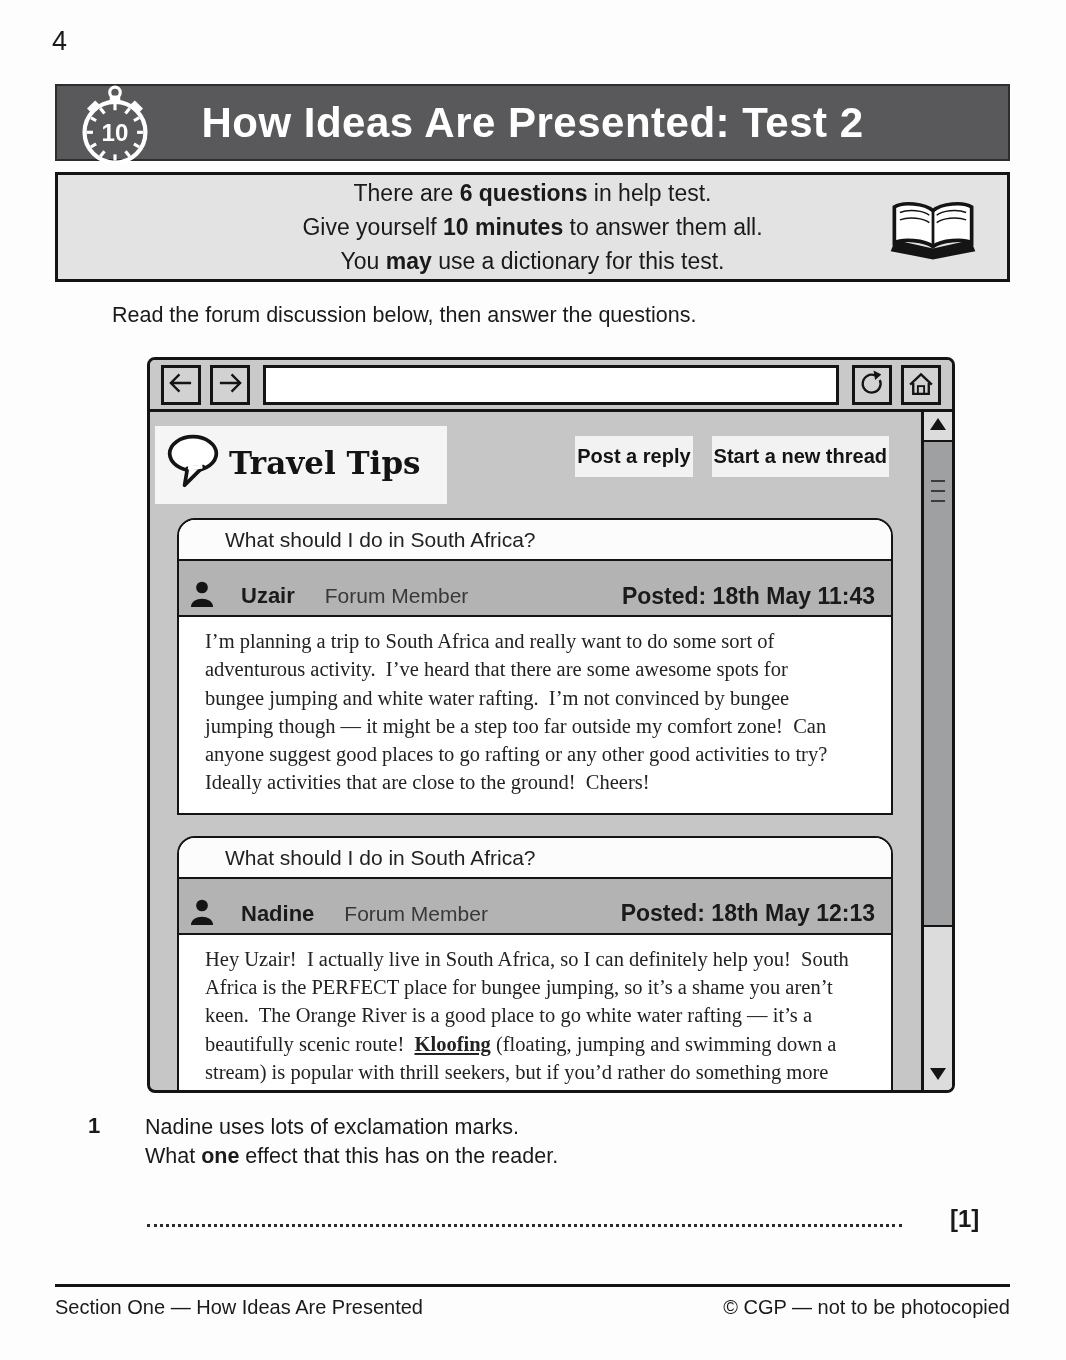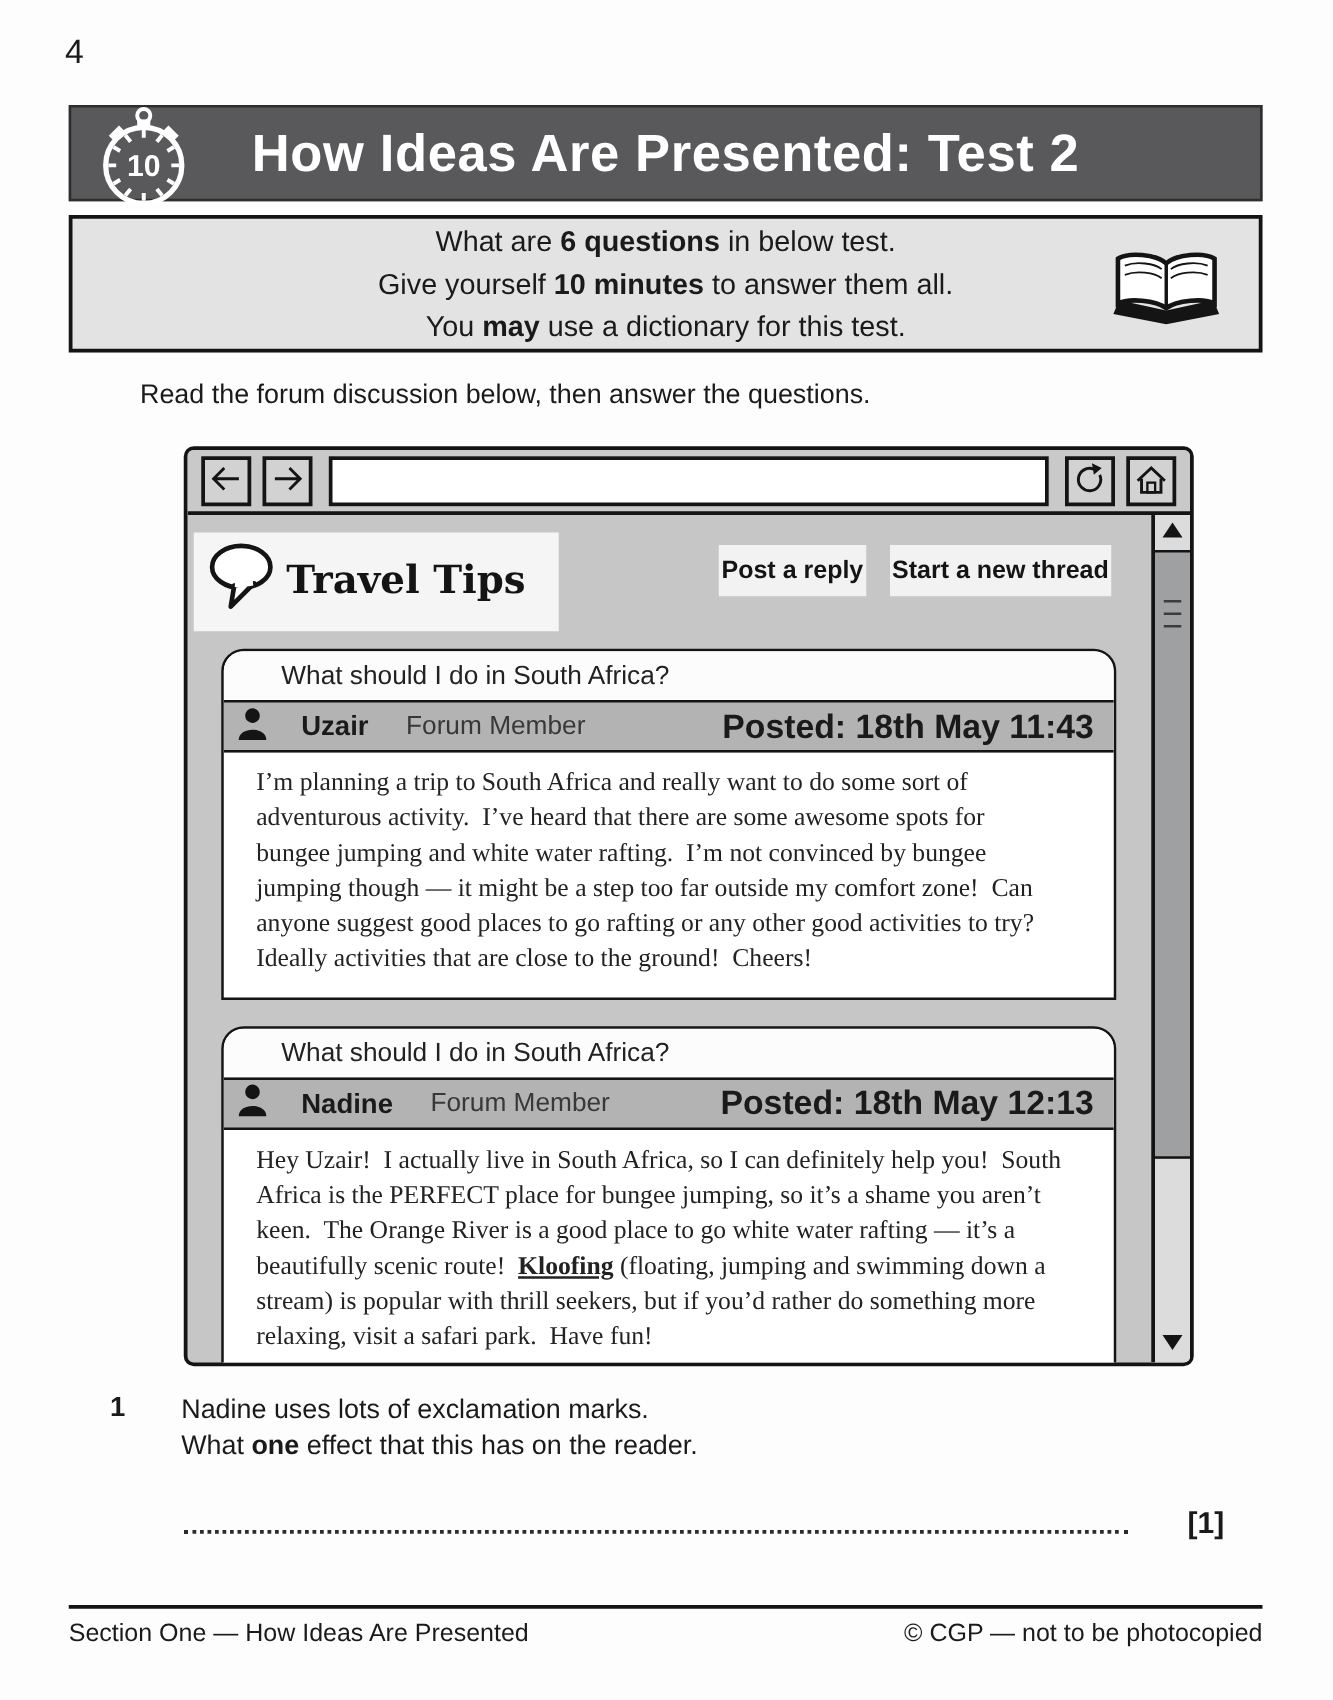--- a/index.html
+++ b/index.html
@@ -77,25 +77,25 @@
   
   .posts{padding:14px 28px 0 27px;display:flex;flex-direction:column;gap:21px;}
   .post{
     border:2px solid #141414;border-radius:18px 18px 0 0;overflow:hidden;background:#ffffff;
   }
   .post-title{
     background:#fcfcfc;font-size:21px;padding:8px 10px 7px 46px;color:#222;
   }
   .member-bar{
     background:#b3b3b4;border-top:2px solid #141414;border-bottom:2px solid #141414;
-    display:flex;align-items:center;padding:4px 16px 4px 10px;gap:14px;height:30px;
+    display:flex;align-items:center;padding:20px 16px 4px 10px;gap:14px;height:30px;
   }
   .member-name{font-weight:bold;font-size:22px;margin-left:12px;}
   .member-role{font-size:21px;color:#38383a;margin-left:16px;}
-  .posted{font-weight:bold;font-size:27px;margin-left:auto;}
+  .posted{font-weight:bold;font-size:23px;margin-left:auto;}
   .post-body{
     font-family:"Liberation Serif",serif;font-size:20.5px;line-height:1.38;color:#222;
     padding:10px 40px 16px 26px;white-space:pre-wrap;
   }
   .post-body .kloof{font-weight:bold;text-decoration:underline;}
   
   .q-number{position:absolute;left:88px;top:1113px;font-weight:bold;font-size:22px;}
   .q-text{position:absolute;left:145px;top:1113px;font-size:21.5px;line-height:29px;}
   .q-text b{font-weight:bold;}
   .answer-line{
@@ -139,21 +139,21 @@
         <rect x="35" y="11" width="10" height="6" fill="#fff"></rect>
         <rect x="14" y="19" width="11" height="6" fill="#fff" transform="rotate(-45 19 22)"></rect>
         <rect x="55" y="19" width="11" height="6" fill="#fff" transform="rotate(45 61 22)"></rect>
         <text x="40" y="54" text-anchor="middle" font-family="Liberation Sans,sans-serif" font-size="23" font-weight="bold" fill="#fff">10</text>
       </svg>
     </span>
     <div class="banner-title">How Ideas Are Presented: Test 2</div>
   </div>
 
   <div class="info-box">
-    <div class="info-line"><span>What are </span><b>6 questions</b><span> in below test.</span></div>
+    <div class="info-line"><span>There are </span><b>6 questions</b><span> in help test.</span></div>
     <div class="info-line"><span>Give yourself </span><b>10 minutes</b><span> to answer them all.</span></div>
     <div class="info-line"><span>You </span><b>may</b><span> use a dictionary for this test.</span></div>
     <span class="book">
       <svg width="92" height="62" viewBox="0 0 100 66">
         <path d="M4 56 L50 65 L96 56 L91 44 L50 53 L9 44 Z" fill="#141414"></path>
         <path d="M50 12 C41 4 17 2 8 8 L8 47 C17 42 41 44 50 51 C59 44 83 42 92 47 L92 8 C83 2 59 4 50 12 Z" fill="#ffffff" stroke="#141414" stroke-width="4"></path>
         <path d="M50 12 L50 51" stroke="#141414" stroke-width="3" fill="none"></path>
         <path d="M14 14 C24 10 40 12 46 17 M14 22 C24 18 40 20 46 25 M86 14 C76 10 60 12 54 17 M86 22 C76 18 60 20 54 25" stroke="#141414" stroke-width="1.6" fill="none"></path>
       </svg>
     </span>

